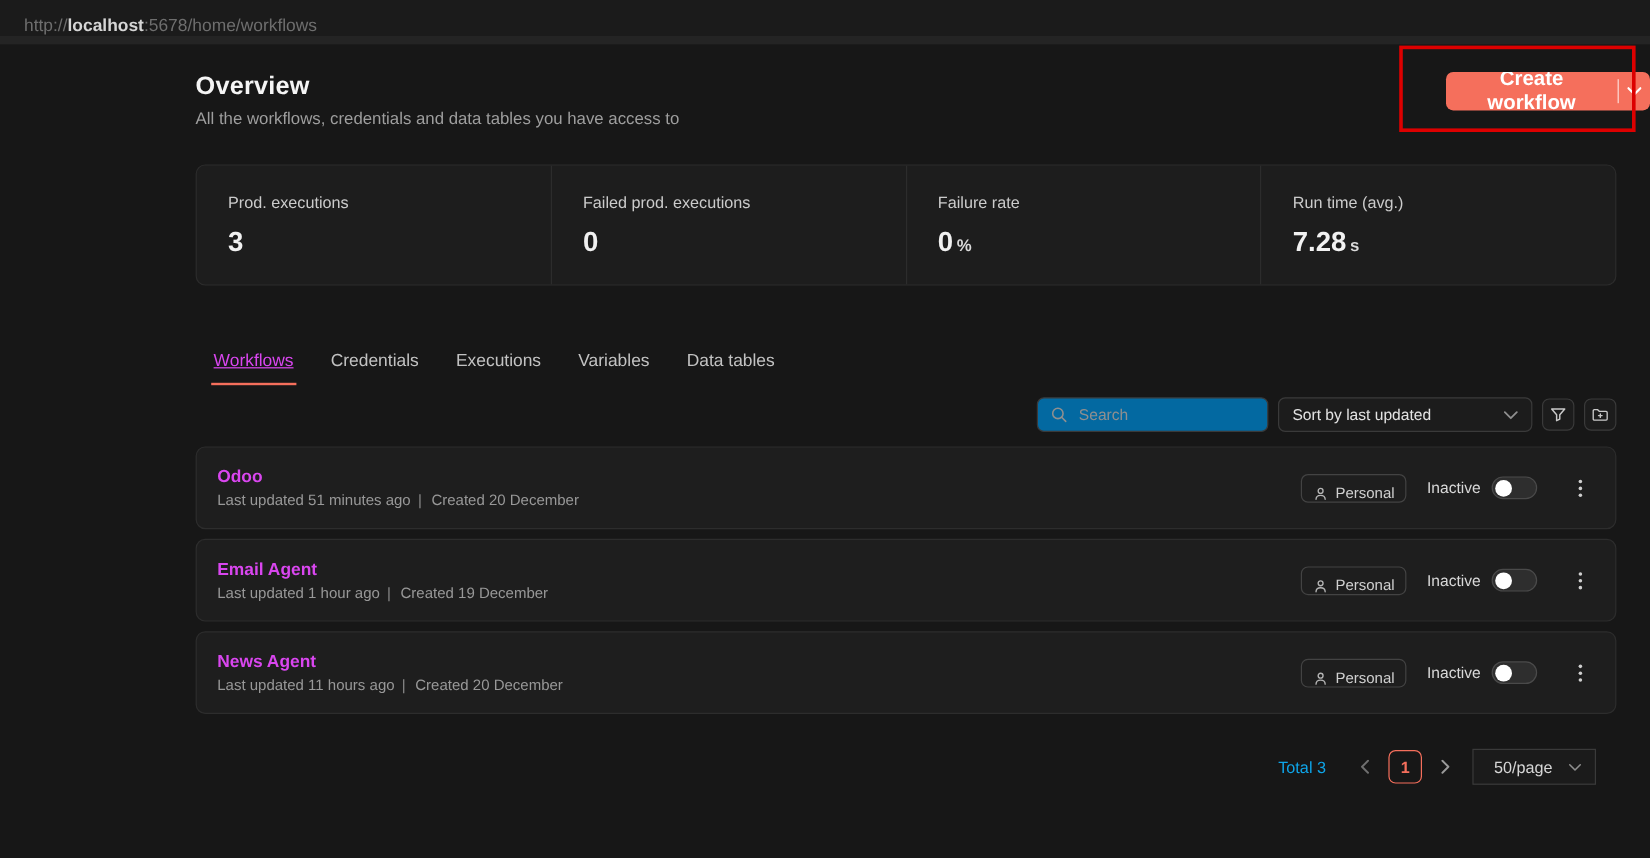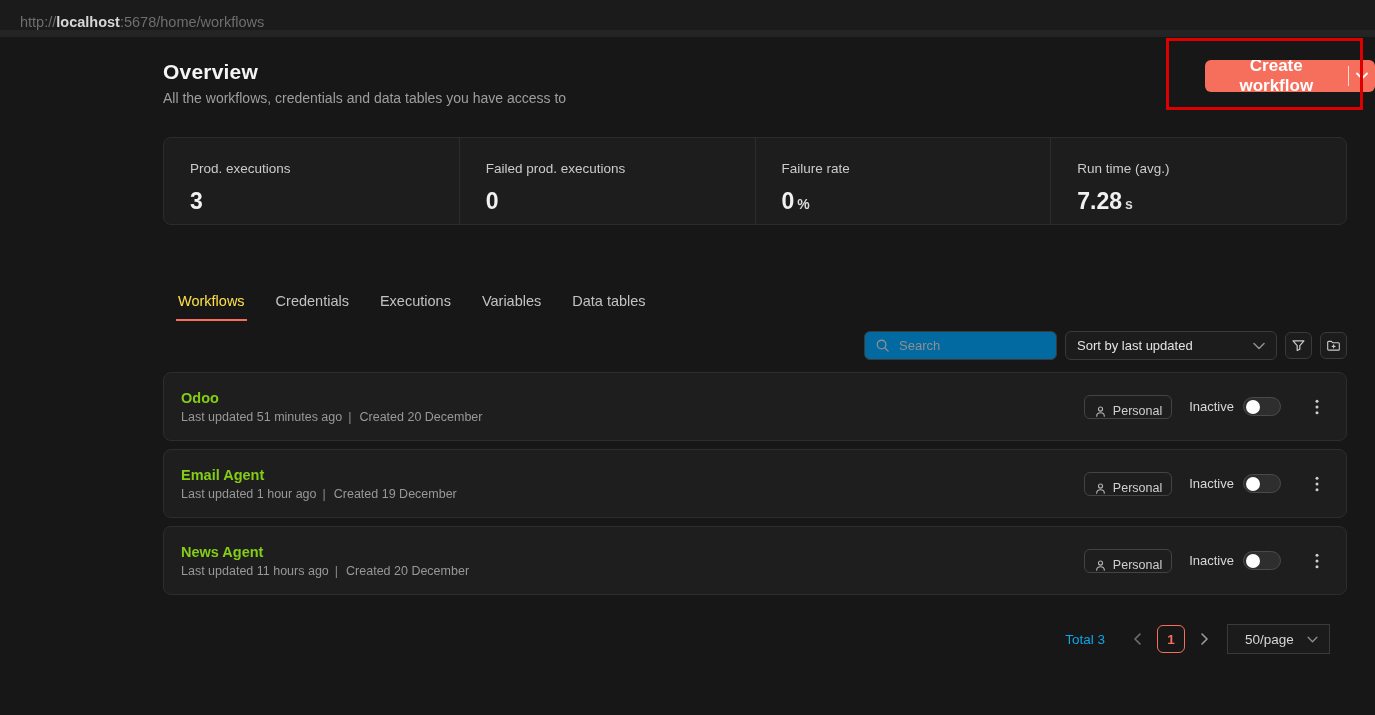--- a/index.html
+++ b/index.html
@@ -36,36 +36,36 @@
   .create-btn .divider { width: 1px; background: rgba(255,255,255,0.75); margin: 6px 0; }
   .create-btn .caret { display: flex; align-items: center; justify-content: center; width: 31px; color: #fff; }
 
   .annotation-rect {
     position: absolute; left: 1166px; top: 38px; width: 197px; height: 72px;
     border: 3px solid #dd0000; pointer-events: none; z-index: 50;
   }
 
   
   .stats {
-    position: absolute; left: 163px; top: 137px; width: 1184px; height: 88px;
+    position: absolute; left: 163px; top: 137px; width: 1184px; height: 101px;
     display: flex; background: #1d1d1d; border: 1px solid #2c2c2c; border-radius: 8px;
   }
   .stat-card { flex: 1 1 0; padding: 23px 0 0 26px; }
   .stat-card + .stat-card { border-left: 1px solid #2c2c2c; }
   .stat-label { font-size: 13.5px; color: #cbcbcb; }
   .stat-value-row { margin-top: 12px; display: flex; align-items: center; }
   .stat-value { font-size: 23px; font-weight: 700; color: #f1f1f1; }
   .stat-suffix { font-size: 14px; font-weight: 600; color: #dadada; margin-left: 3px; align-self: center; padding-top: 4px; }
   .stat-value.muted { color: #8f8f8f; font-size: 17px; letter-spacing: 4px; font-weight: 700; }
   .info-icon { color: #969696; margin-left: 12px; }
 
   
   .tabs { position: absolute; left: 178px; top: 293px; display: flex; gap: 31px; }
   .tab { font-size: 14.5px; color: #c2c2c2; position: relative; padding-bottom: 12px; cursor: pointer; }
-  .tab.active { color: #fde047; }
+  .tab.active { color: #d946ef; text-decoration: underline; }
   .tab.active::after {
     content: ""; position: absolute; left: -2px; right: -2px; bottom: 0; height: 2px; background: #f56f5c;
   }
 
   
   .toolbar { position: absolute; top: 331px; right: 28px; display: flex; align-items: center; gap: 8px; }
   .search-box {
     width: 193px; height: 29px; background: #0369a1; border: 1px solid #3a3a3a; border-radius: 6px;
     display: flex; align-items: center; padding: 0 10px; gap: 9px; color: #8f8f8f;
   }
@@ -85,21 +85,21 @@
     display: flex; align-items: center; justify-content: center; color: #c9c9c9; cursor: pointer;
   }
 
   
   .wf-list { position: absolute; left: 163px; top: 372px; width: 1184px; }
   .wf-row {
     height: 69px; background: #1e1e1e; border: 1px solid #2d2d2d; border-radius: 8px;
     margin-bottom: 8px; display: flex; align-items: center; padding: 0 17px; cursor: pointer;
   }
   .wf-info { flex: 1 1 auto; min-width: 0; }
-  .wf-name { font-size: 14.5px; font-weight: 700; color: #84cc16; }
+  .wf-name { font-size: 14.5px; font-weight: 700; color: #d946ef; }
   .wf-meta { margin-top: 4px; font-size: 12.5px; color: #989898; display: flex; align-items: center; }
   .wf-meta .pipe { margin: 0 8px 0 6px; color: #8a8a8a; }
   .wf-right { display: flex; align-items: center; flex: 0 0 auto; }
   .owner-badge {
     height: 24px; border: 1px solid #434343; border-radius: 6px; display: flex; align-items: flex-end;
     padding: 0 9px; gap: 6px; font-size: 12.5px; color: #d0d0d0;
   }
   .owner-badge .person { color: #b5b5b5; }
   .wf-status { font-size: 13px; color: #d8d8d8; margin-left: 17px; }
   .toggle {

